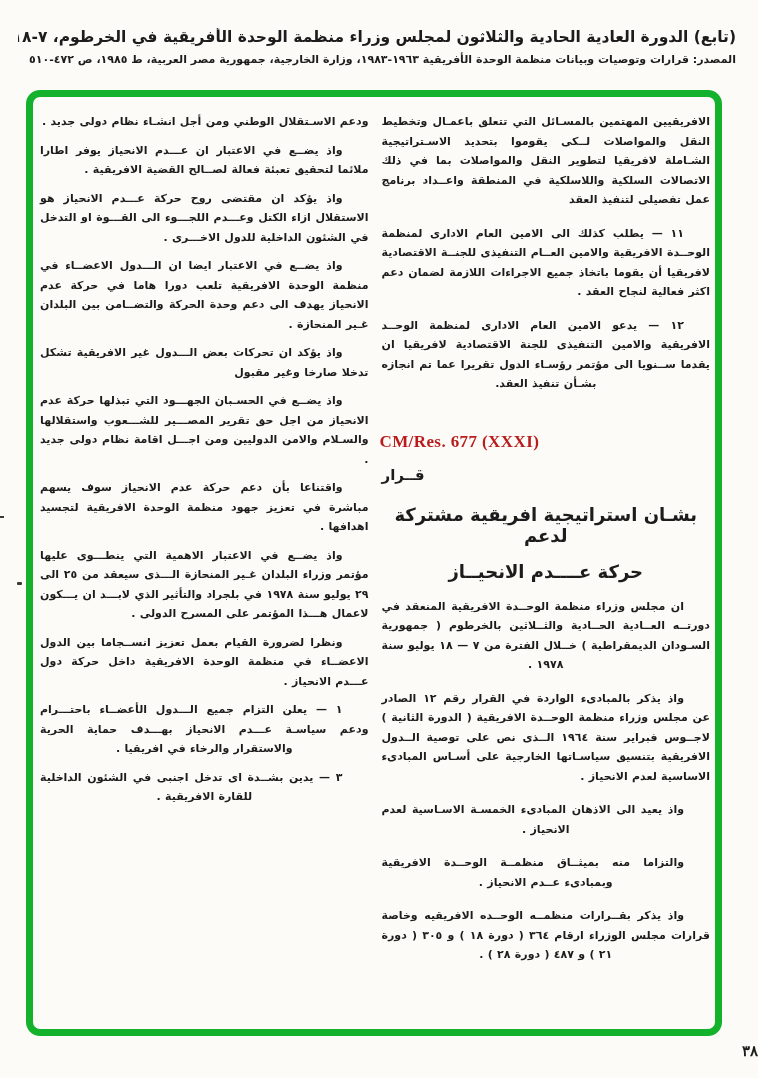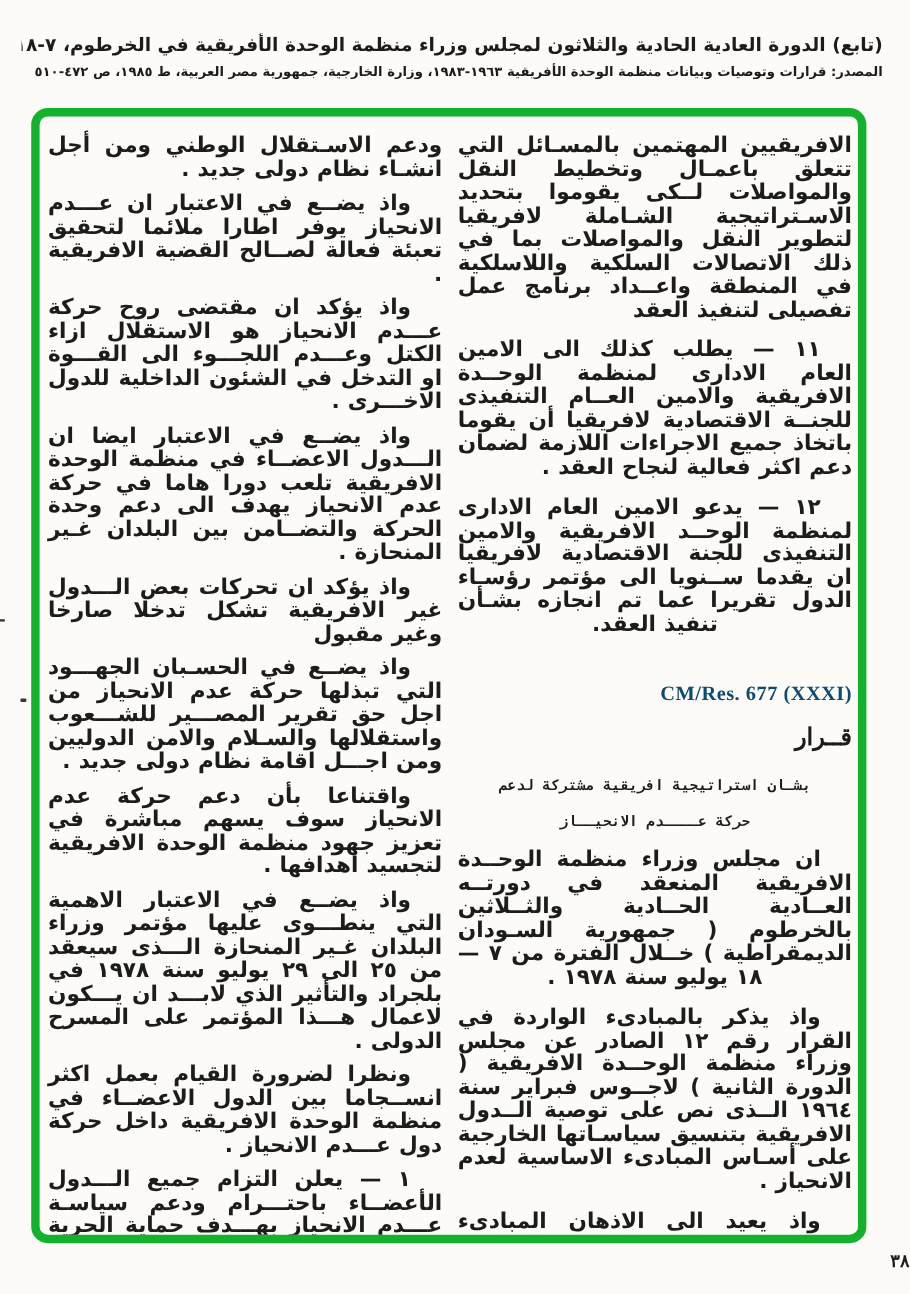--- a/index.html
+++ b/index.html
@@ -42,48 +42,46 @@
     display: flex; gap: 13px;
     padding: 15px 5px 16px 7px;
     height: 100%;
   }
   .col { flex: 1 1 0; min-width: 0; }
 
   
   .par {
     direction: rtl;
     margin: 0 0 9px 0;
-    font-size: 18px; font-weight: 700;
+    font-size: 11px; font-weight: 700;
     line-height: 19.5px;
     text-align: justify;
     letter-spacing: -0.1px;
     word-spacing: 0.5px;
   }
   .indent { text-indent: 26px; }
   .cl { text-align-last: center; }
   .gap-lg { margin-bottom: 14px; }
 
   .res-id {
-    direction: ltr; text-align: right;
+    direction: ltr; text-align: left;
     font-family: "Liberation Serif", serif;
     font-weight: 700; font-size: 17px; letter-spacing: 0.4px;
     margin: 38px 0 12px -2px;
-    color: #0c4a6e;
+    color: #b91c1c;
   }
   .t1 {
-    direction: rtl; text-align: right;
-    font-size: 20px; font-weight: 800;
+    direction: rtl; text-align: left;
+    font-size: 15px; font-weight: 800;
     margin: 14px 0 20px 0;
-    font-family: Liberation Serif, serif;
   }
   .t2 {
     direction: rtl; text-align: center;
-    font-size: 12px; font-weight: 800;
+    font-size: 18px; font-weight: 800;
     margin: 0 0 15px 0;
-    font-family: Liberation Mono, monospace;
   }
 
   
   .pagenum {
     position: absolute; top: 1042px; left: 0; right: 0;
     font-size: 15px; font-weight: 800;
     direction: rtl;
     font-family: Liberation Serif, serif;
   }
 
@@ -125,21 +123,21 @@
 
       <section class="col">
         <p class="par">ودعم الاسـتقلال الوطني ومن أجل انشـاء نظام دولى جديد .</p>
         <p class="par indent">واذ يضــع في الاعتبار ان عـــدم الانحياز يوفر اطارا ملائما لتحقيق تعبئة فعالة لصــالح القضية الافريقية .</p>
         <p class="par indent">واذ يؤكد ان مقتضى روح حركة عـــدم الانحياز هو الاستقلال ازاء الكتل وعـــدم اللجـــوء الى القـــوة او التدخل في الشئون الداخلية للدول الاخـــرى .</p>
         <p class="par indent">واذ يضــع في الاعتبار ايضا ان الـــدول الاعضــاء في منظمة الوحدة الافريقية تلعب دورا هاما في حركة عدم الانحياز يهدف الى دعم وحدة الحركة والتضــامن بين البلدان غـير المنحازة .</p>
         <p class="par indent">واذ يؤكد ان تحركات بعض الـــدول غير الافريقية تشكل تدخلا صارخا وغير مقبول</p>
         <p class="par indent">واذ يضــع في الحسـبان الجهـــود التي تبذلها حركة عدم الانحياز من اجل حق تقرير المصـــير للشـــعوب واستقلالها والسـلام والامن الدوليين ومن اجـــل اقامة نظام دولى جديد .</p>
         <p class="par indent">واقتناعا بأن دعم حركة عدم الانحياز سوف يسهم مباشرة في تعزيز جهود منظمة الوحدة الافريقية لتجسيد اهدافها .</p>
         <p class="par indent">واذ يضــع في الاعتبار الاهمية التي ينطـــوى عليها مؤتمر وزراء البلدان غـير المنحازة الـــذى سيعقد من ٢٥ الى ٢٩ يوليو سنة ١٩٧٨ في بلجراد والتأثير الذي لابـــد ان يـــكون لاعمال هـــذا المؤتمر على المسرح الدولى .</p>
-        <p class="par indent">ونظرا لضرورة القيام بعمل اكثر انســجاما بين الدول الاعضــاء في منظمة الوحدة الافريقية داخل حركة دول عـــدم الانحياز .</p>
+        <p class="par indent">ونظرا لضرورة القيام بعمل تعزيز انســجاما بين الدول الاعضــاء في منظمة الوحدة الافريقية داخل حركة دول عـــدم الانحياز .</p>
         <p class="par indent cl">١ — يعلن التزام جميع الـــدول الأعضــاء باحتـــرام ودعم سياسـة عـــدم الانحياز بهـــدف حماية الحرية والاستقرار والرخاء في افريقيا .</p>
         <p class="par indent cl">٣ — يدين بشــدة اى تدخل اجنبى في الشئون الداخلية للقارة الافريقية .</p>
 
       </section>
 
     </div>
   </div>
 
   <div class="pagenum">٣٨</div>
 

